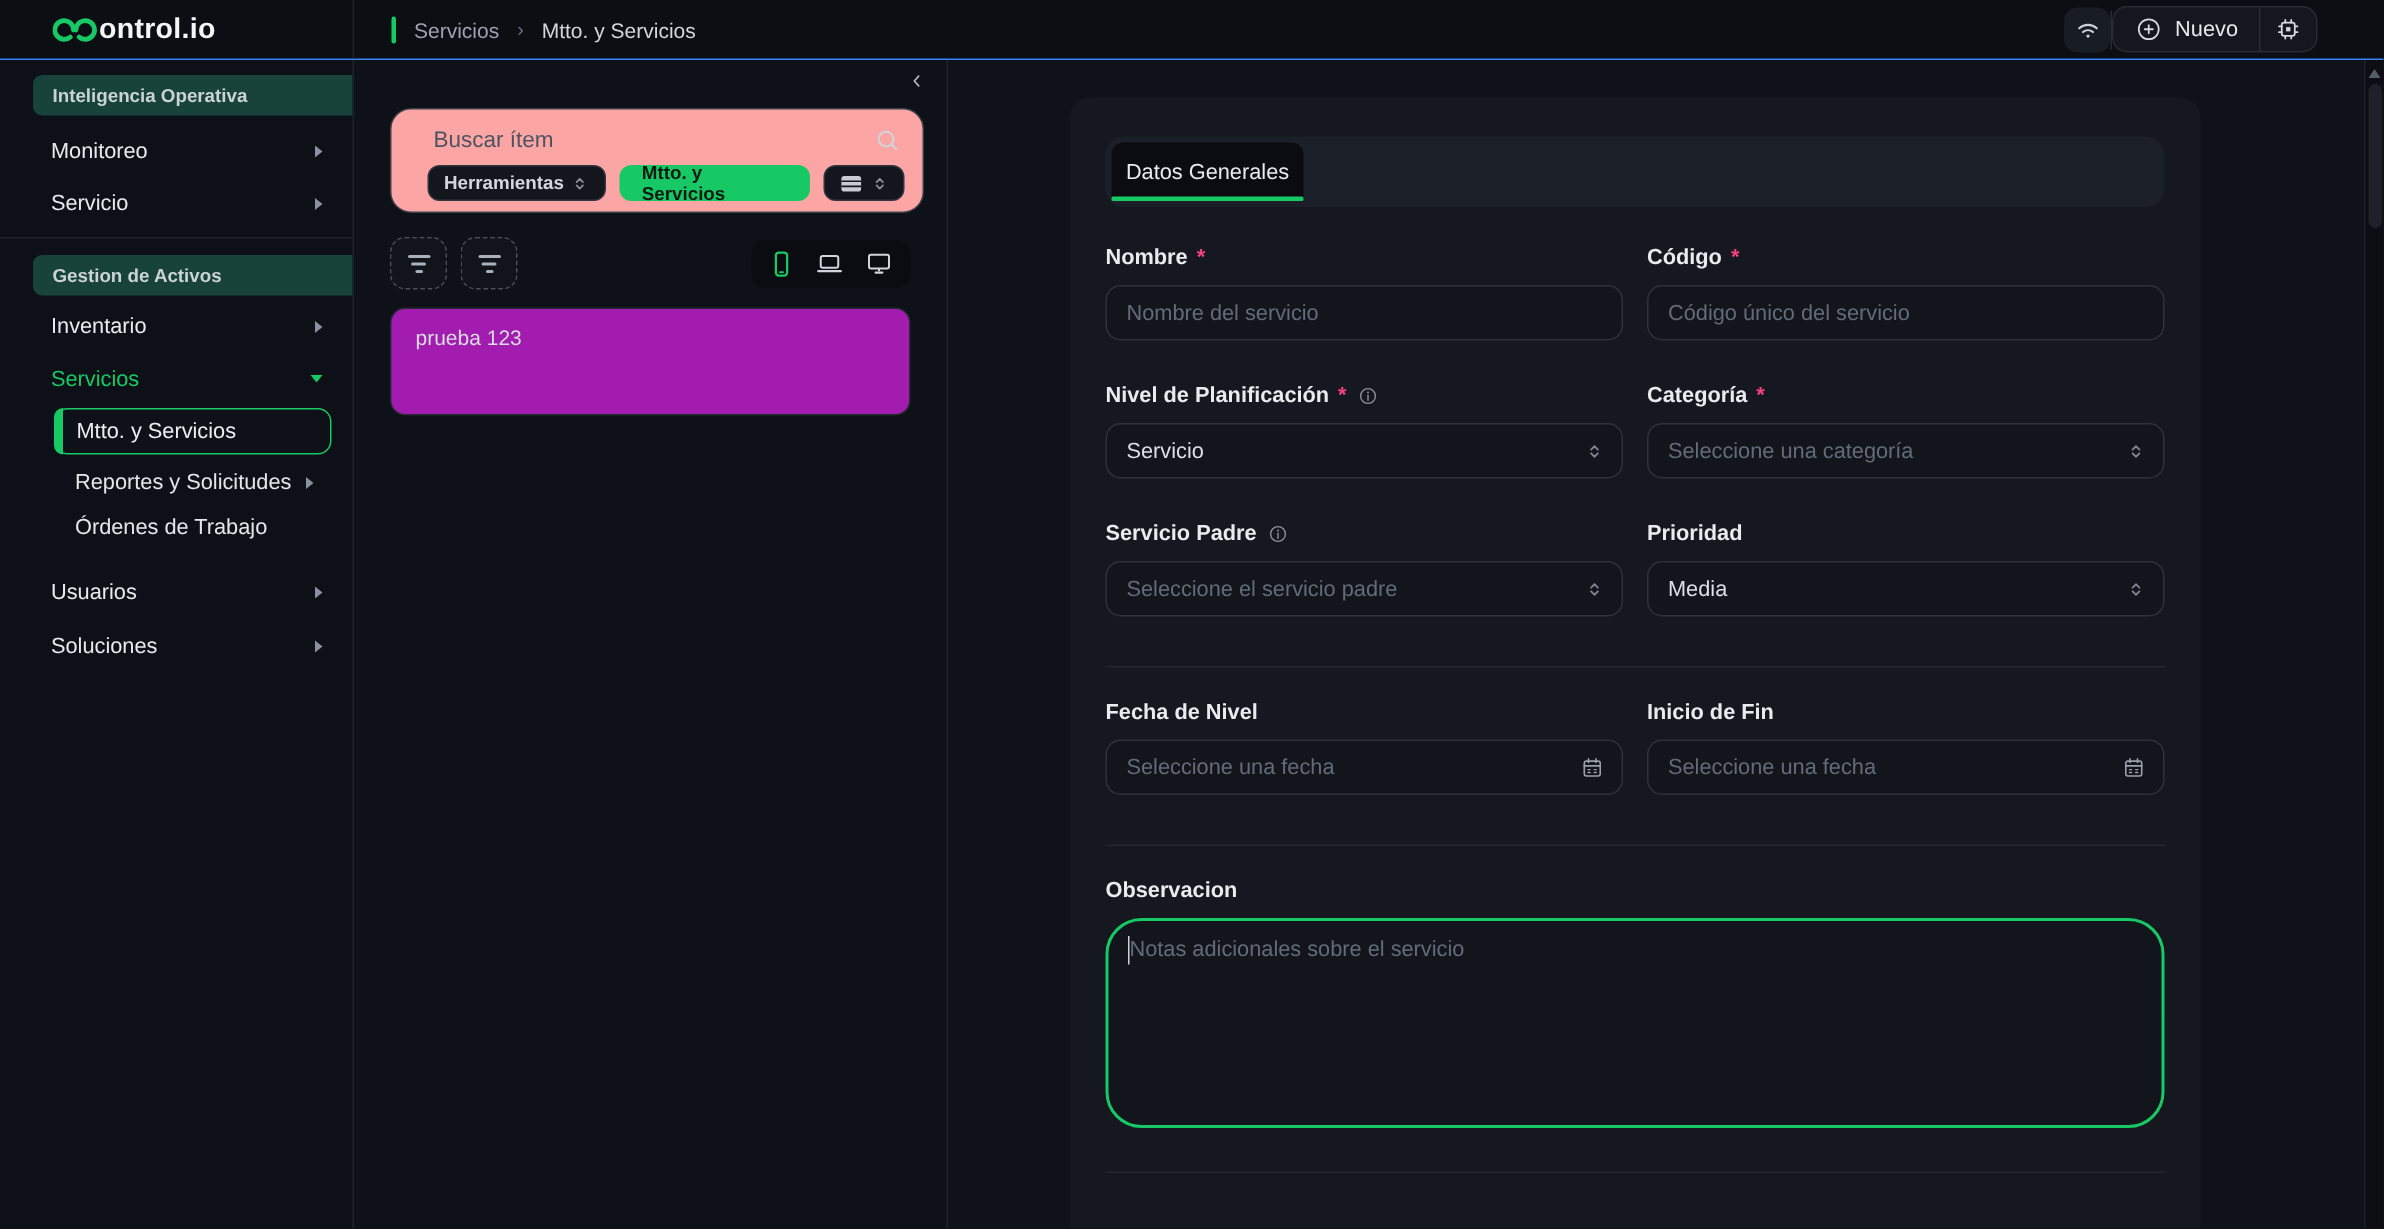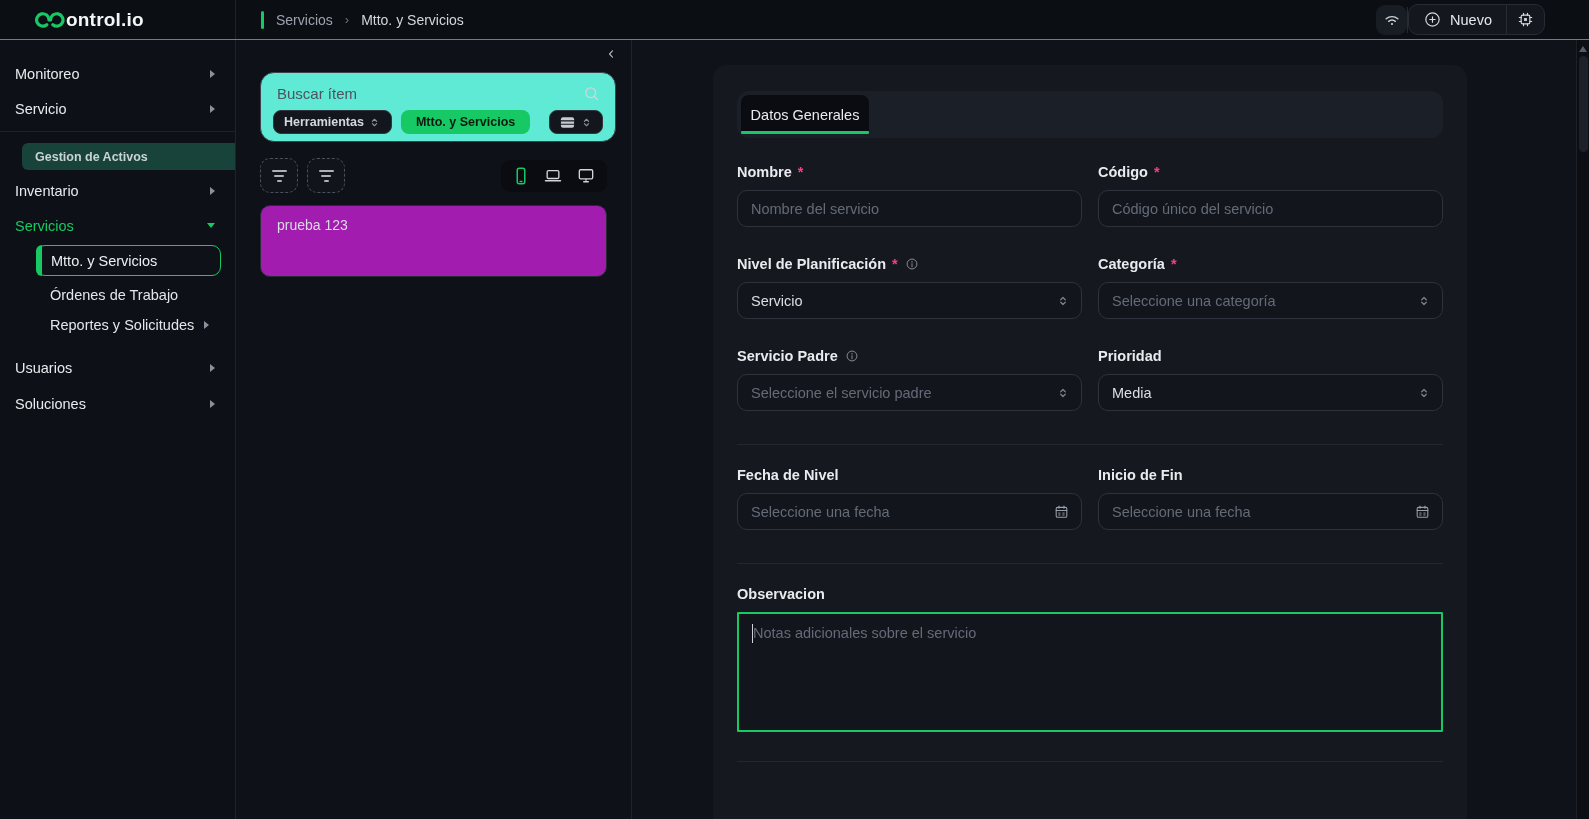--- a/index.html
+++ b/index.html
@@ -51,21 +51,21 @@
     width: 236px; flex: 0 0 auto; background: #0d1016;
     border-right: 1px solid #1f232b; padding-top: 10px; overflow: hidden;
   }
   .side-header {
     margin-left: 22px; height: 27px; background: #17433a; border-radius: 6px 0 0 6px;
     display: flex; align-items: center; padding-left: 13px;
     color: #ccd3d4; font-size: 12.5px; font-weight: 700;
   }
   .side-item {
     height: 23px; margin-top: 12px; display: flex; align-items: center;
-    padding: 0 20px 0 15px; cursor: pointer; color: #e8eaed; font-size: 14.5px;
+    padding: 0 20px 0 34px; cursor: pointer; color: #e8eaed; font-size: 14.5px;
   }
   .side-item .grow { flex: 1; }
   .tri-right { width: 0; height: 0; border-top: 4px solid transparent; border-bottom: 4px solid transparent; border-left: 5px solid #8b919c; }
   .tri-down { width: 0; height: 0; border-left: 4.5px solid transparent; border-right: 4.5px solid transparent; border-top: 5px solid #17c964; }
   .side-divider { height: 1px; background: #1e222a; margin: 11px 0; }
   .servicios { color: #17c964; }
   .active-box {
     position: relative; margin: 8px 14px 0 36px; height: 31px;
     border: 1px solid #17c964; border-radius: 9px;
     display: flex; align-items: center; padding-left: 14px;
@@ -81,21 +81,21 @@
   }
 
   
   .middle {
     width: 396px; flex: 0 0 auto; background: #0e1117;
     border-right: 1px solid #1f232b; position: relative;
   }
   .collapse-btn { position: absolute; top: 7px; right: 13px; cursor: pointer; color: #aeb4bd; }
   .search-card {
     position: absolute; left: 24px; top: 32px; width: 356px; height: 70px;
-    border: 1px solid #3c414c; border-radius: 14px; background: #5eead4;
+    border: 1px solid #3c414c; border-radius: 14px; background: #fca5a5; padding-left: 12px;
   }
   .search-row { display: flex; align-items: center; padding: 11px 14px 0 16px; }
   .search-ph { flex: 1; color: #4d5461; font-size: 15px; }
   .pill-row { display: flex; align-items: center; gap: 9px; padding: 7px 12px 0 12px; }
   .pill {
     height: 24px; border-radius: 8px; display: flex; align-items: center; gap: 4px;
     padding: 0 10px; font-size: 12.5px; cursor: pointer;
   }
   .pill-outline { border: 1px solid #30353f; background: #13161c; color: #d4d8de; font-weight: 600; }
   .pill-accent { background: #17c964; color: #0c1a12; font-weight: 700; padding: 0 15px; }
@@ -149,21 +149,21 @@
     color: #d7dade; font-size: 14.5px; padding: 0 38px 0 13px;
     font-family: "Liberation Sans", sans-serif;
   }
   .ctl input::placeholder { color: #646b78; opacity: 1; }
   .sel-value { color: #dcdfe4; font-size: 14.5px; padding-left: 13px; }
   .sel-placeholder { color: #646b78; font-size: 14.5px; padding-left: 13px; }
   .ctl .right-ic { position: absolute; right: 11px; top: 50%; transform: translateY(-50%); }
   .hr { width: 100%; height: 1px; background: #23272f; margin: 4px 0 22px 0; }
   .obs-group { width: 100%; }
   .obs-area {
-    position: relative; height: 120px; border: 2px solid #17c964; border-radius: 1px;
+    position: relative; height: 140px; border: 2px solid #17c964; border-radius: 24px;
     background: #12151c; width: 100%;
   }
   .obs-area textarea {
     width: 100%; height: 100%; background: transparent; border: 0; outline: 0; resize: none;
     color: #d7dade; font-size: 14.5px; padding: 11px 14px;
     font-family: "Liberation Sans", sans-serif;
   }
   .obs-area textarea::placeholder { color: #646b78; opacity: 1; }
   .caret { position: absolute; left: 13px; top: 10px; width: 1px; height: 19px; background: #cfd3d9; }
 
@@ -228,20 +228,23 @@
           </svg>
         </span>
       </div>
     </div>
   </div>
 </div>
 
 <div class="main">
 
   <div class="sidebar">
+    <div class="side-header">
+      <span>Inteligencia Operativa</span>
+    </div>
     <div class="side-item">
       <span class="grow">Monitoreo</span>
       <span class="tri-right"></span>
     </div>
     <div class="side-item">
       <span class="grow">Servicio</span>
       <span class="tri-right"></span>
     </div>
     <div class="side-divider"></div>
     <div class="side-header">
@@ -252,25 +255,25 @@
       <span class="tri-right"></span>
     </div>
     <div class="side-item servicios">
       <span class="grow">Servicios</span>
       <span class="tri-down"></span>
     </div>
     <div class="active-box">
       <span>Mtto. y Servicios</span>
     </div>
     <div class="sub-item">
-      <span>Órdenes de Trabajo</span>
-    </div>
-    <div class="sub-item">
       <span>Reportes y Solicitudes</span>
       <span class="tri-right"></span>
+    </div>
+    <div class="sub-item">
+      <span>Órdenes de Trabajo</span>
     </div>
     <div class="side-item" style="margin-top:20px">
       <span class="grow">Usuarios</span>
       <span class="tri-right"></span>
     </div>
     <div class="side-item" style="margin-top:13px">
       <span class="grow">Soluciones</span>
       <span class="tri-right"></span>
     </div>
   </div>

